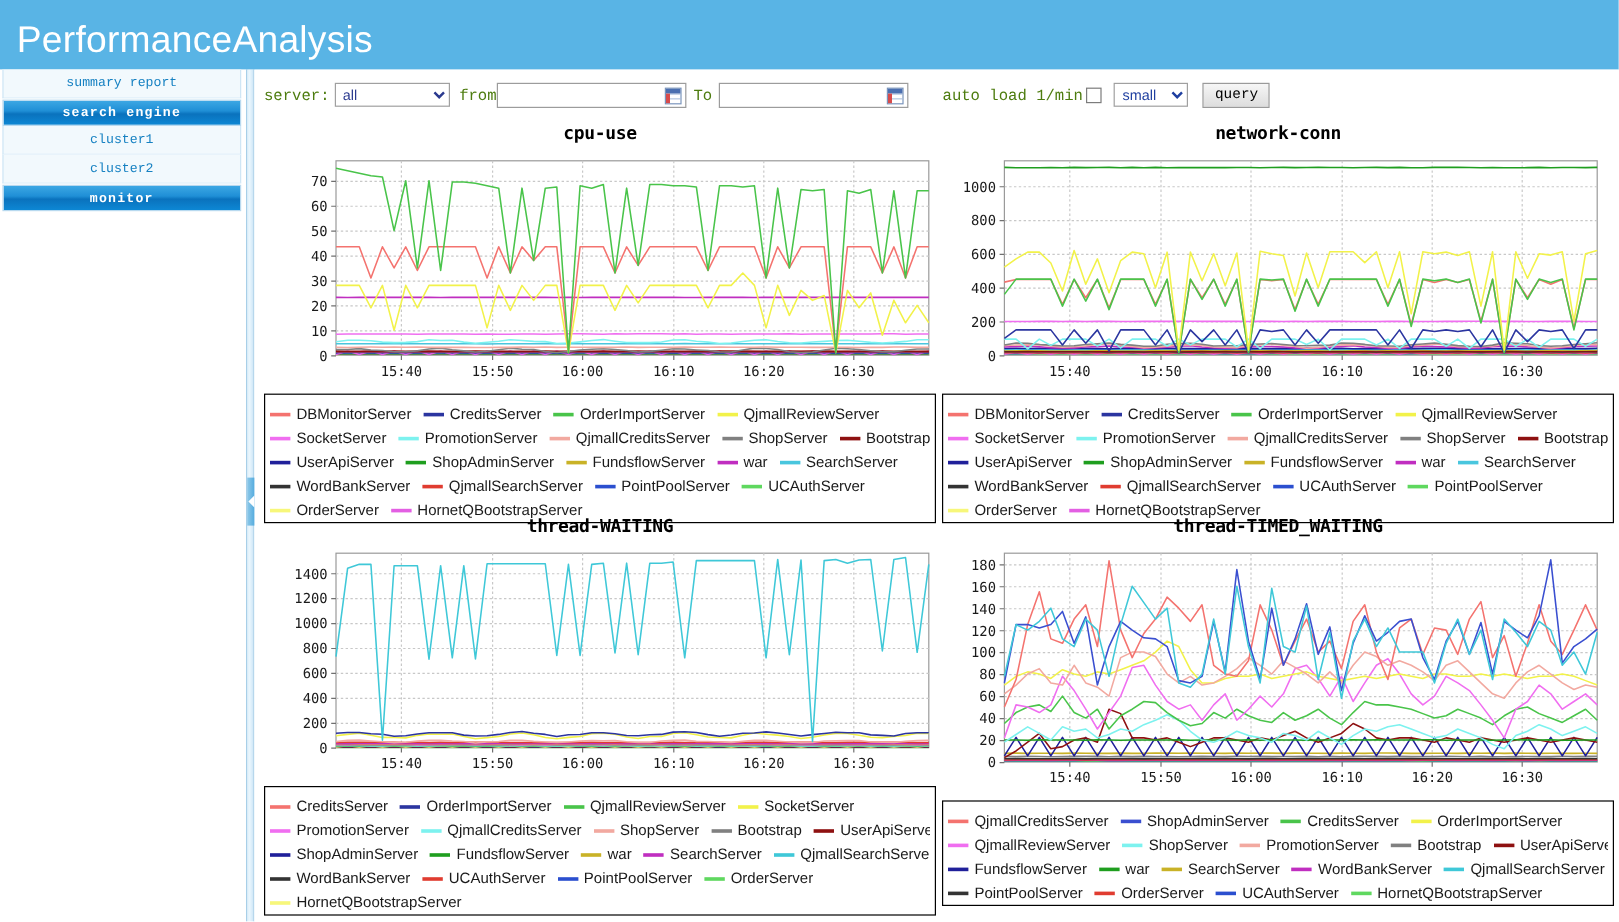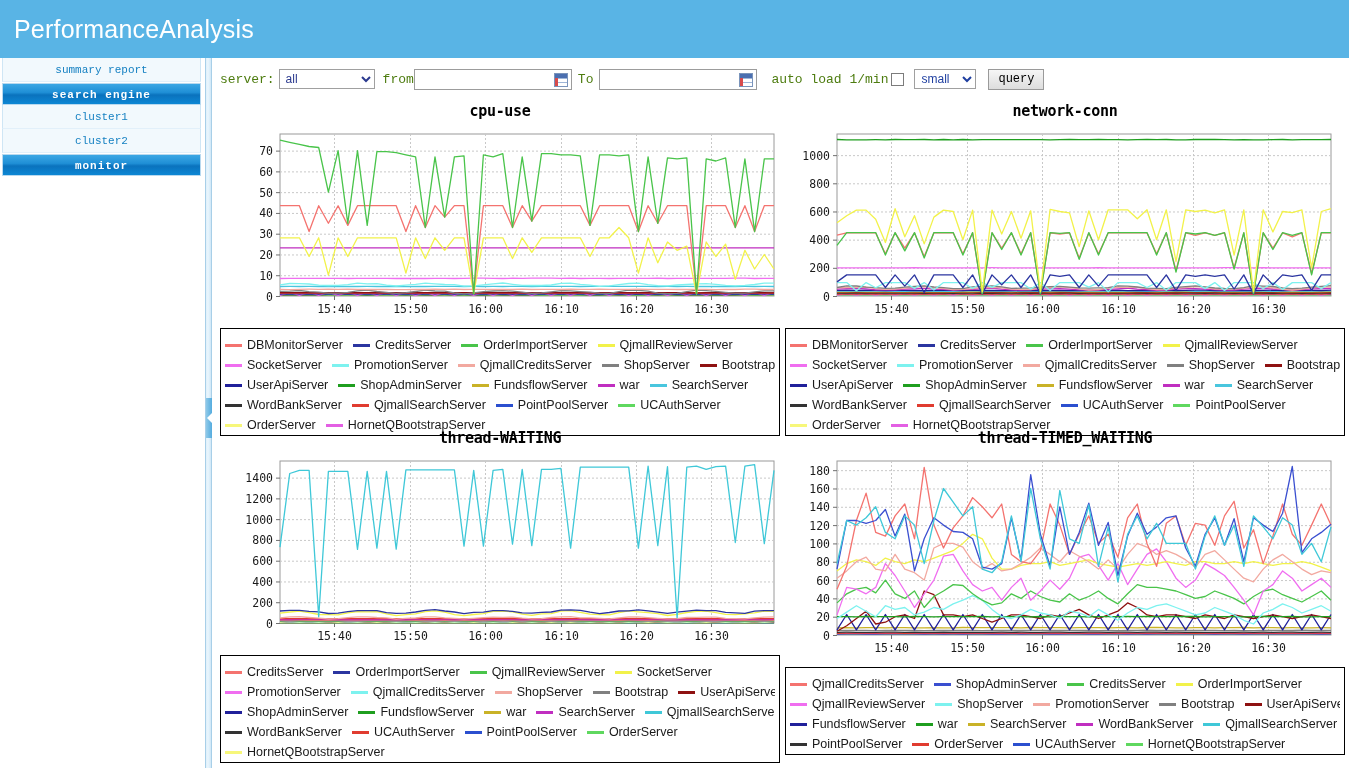--- a/index.html
+++ b/index.html
@@ -12,21 +12,21 @@
   }
   #app{position:relative;width:1349px;height:768px;}
 
   
   #header{
     position:absolute;left:0;top:0;width:1349px;height:58px;
     background:#59b4e5;
   }
   #header .title{
     position:absolute;left:14px;top:15px;
-    font-size:25px;color:#ffffff;letter-spacing:.2px;
+    font-size:31px;color:#ffffff;letter-spacing:.2px;
     font-family:"Liberation Sans", sans-serif;font-weight:400;
   }
 
   
   #sidebar{
     position:absolute;left:0;top:58px;width:205px;height:710px;
     background:#ffffff;
   }
   .side-group{margin:0;}
   .side-head{
@@ -185,21 +185,21 @@
 
       <span class="lbl">To</span>
       <span class="datebox" style="margin-left:6px;">
         <input type="text" id="to-input" placeholder="" style="">
         <span class="cal-icon">
           <span class="top"></span>
             <span class="grid"></span>
         </span>
       </span>
 
-      <span class="lbl" style="margin-left:8px;">auto load 1/min</span>
+      <span class="lbl" style="margin-left:22px;">auto load 1/min</span>
       <span class="chk" id="autoload-check"></span>
 
       <select class="sel" id="size-select"><option value="small">small</option></select>
 
       <button id="query-btn">query</button>
     </div>
 
     <div id="charts-host">
         <div class="panel" style="left: 8px; top: 44px; width: 560px;">
           <div class="chart-title">cpu-use</div>

